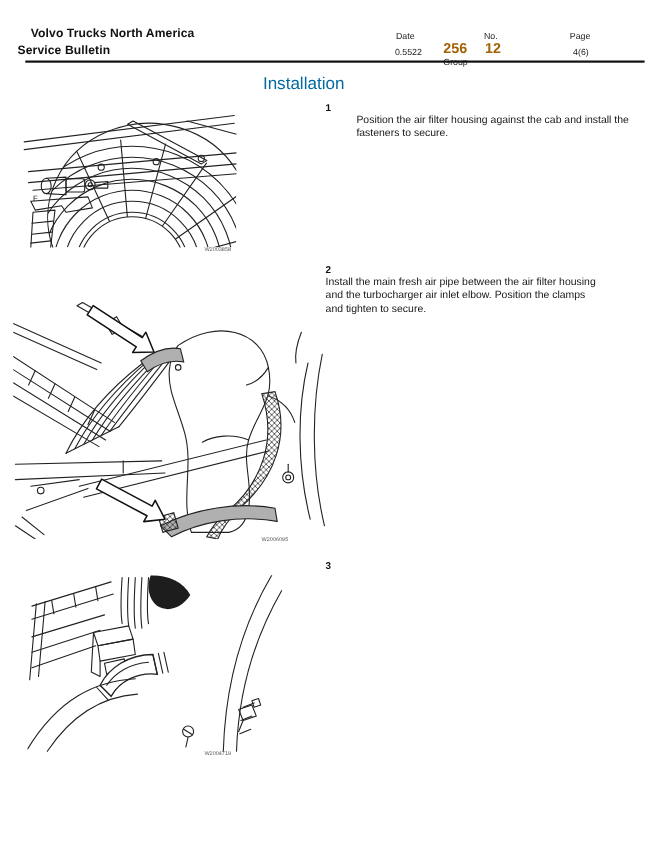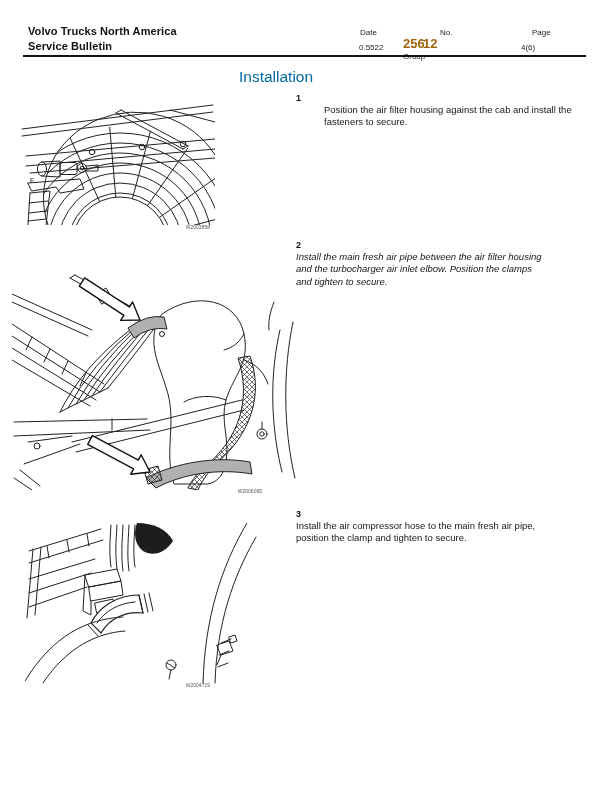--- a/index.html
+++ b/index.html
@@ -3,21 +3,21 @@
 <meta charset="utf-8">
 <style>
   html,body{margin:0;padding:0;background:#fff;}
   .page{
     position:relative;width:609px;height:785px;background:#fff;
     font-family:"Liberation Sans", sans-serif;color:#111;overflow:hidden;
   }
   .abs{position:absolute;}
   
   .hdr-company{left:28px;top:25px;font-size:11px;font-weight:bold;letter-spacing:.1px;}
-  .hdr-doctype{left:28px;top:40px;font-size:11px;font-weight:bold;letter-spacing:.1px;}
+  .hdr-doctype{left:16px;top:40px;font-size:11px;font-weight:bold;letter-spacing:.1px;}
   .hdr-rule{left:23px;top:55px;width:563px;height:2px;background:#111;}
   .meta-label{top:28px;font-size:8px;color:#222;text-align:right;}
   .meta-small{top:43px;font-size:8px;color:#222;}
   .meta-big{top:36px;font-size:13px;font-weight:bold;color:#a16207;}
   
   .title{left:239px;top:68px;font-size:15.5px;color:#0369a1;}
   .step-num{font-size:9px;font-weight:bold;}
   .step-text{font-size:9.5px;line-height:12.3px;width:258px;color:#161616;}
   .fig{overflow:visible;}
   .fig svg{display:block;}
@@ -32,23 +32,23 @@
   <div class="abs hdr-company">Volvo Trucks North America</div>
   <div class="abs hdr-doctype">Service Bulletin</div>
 
   <div class="abs meta-label" style="left:360px;">Date</div>
   <div class="abs meta-small" style="left:359px;">0.5522</div>
 
   <div class="abs meta-label" style="left:403px;margin-top:24px;">Group</div>
   <div class="abs meta-big" style="left:403px;">256</div>
 
   <div class="abs meta-label" style="left:440px;">No.</div>
-  <div class="abs meta-big" style="left:423px;">12</div>
-
-  <div class="abs meta-label" style="left:532px;">Page</div>
+  <div class="abs meta-big" style="left:441px;">12</div>
+
+  <div class="abs meta-label" style="left:518px;">Page</div>
   <div class="abs meta-small" style="left:521px;">4(6)</div>
 
   <div class="abs hdr-rule"></div>
 
   <div class="abs title">Installation</div>
 
   <div class="abs step-num" style="left:296px;top:93px;">1</div>
   <div class="abs step-text" style="left:296px;top:104px;margin-left:28px;">Position the air filter housing against the cab and install the fasteners to secure.</div>
 
   <div class="abs fig" style="left:20px;top:103px;">
@@ -103,21 +103,21 @@
       </g>
 
       <circle cx="100" cy="142" r="48" fill="#fff" stroke="#222"></circle>
       <path class="ln" d="M28,122 A92,86 0 0 1 195,52"></path>
       <text x="10" y="80" font-size="7" fill="#111">F</text>
     </svg>
     <div class="abs caption" style="left:0;top:121px;width:190px;">W2003858</div>
   </div>
 
   <div class="abs step-num" style="left:296px;top:240px;">2</div>
-  <div class="abs step-text" style="left:296px;top:251px;width:252px;font-style:italic;">Install the main fresh air pipe between the air filter housing and the turbocharger air inlet elbow. Position the clamps and tighten to secure.</div>
+  <div class="abs step-text" style="left:296px;top:251px;width:252px;">Install the main fresh air pipe between the air filter housing and the turbocharger air inlet elbow. Position the clamps and tighten to secure.</div>
 
   <div class="abs fig" style="left:12px;top:272px;">
     <svg width="292" height="218" viewBox="0 0 292 218">
       <defs>
         <pattern id="braid" width="5" height="5" patternUnits="userSpaceOnUse">
           <path d="M0,5 L5,0 M0,0 L5,5" stroke="#333" stroke-width="0.7"></path>
         </pattern>
       </defs>
       <g class="ln">
 
@@ -171,21 +171,20 @@
 
       <path d="M132,198 L146,194 L150,208 L136,212 Z" fill="url(#braid)" stroke="#222"></path>
 
       <polygon points="67.3,14.2 111.9,43.4 108.6,48.4 128,48 120.6,30 117.3,35 72.7,5.8" fill="#fff" stroke="#111" stroke-width="1.4" stroke-linejoin="round"></polygon>
       <polygon points="75.7,172.4 121.6,196.9 118.7,202.2 138,200 129.1,182.8 126.3,188.1 80.4,163.6" fill="#fff" stroke="#111" stroke-width="1.4" stroke-linejoin="round"></polygon>
     </svg>
     <div class="abs caption" style="left:0;top:216px;width:250px;">W2006095</div>
   </div>
 
   <div class="abs step-num" style="left:296px;top:509px;">3</div>
-  <div class="abs step-text" style="left:296px;top:520px;">Install the air compressor hose to the main fresh air pipe, position the clamp and tighten to secure.</div>
 
   <div class="abs fig" style="left:25px;top:523px;">
     <svg width="232" height="162" viewBox="0 0 232 162">
       <g class="ln">
 
         <path d="M4,28 L76,6 M4,40 L78,17"></path>
         <path d="M22,23 L24,35 M42,17 L44,29 M62,11 L64,23"></path>
         <path d="M8,26 L2,95 M16,24 L10,92"></path>
         <path d="M4,56 L70,36 M4,70 L66,50 M4,84 L62,64"></path>
 

